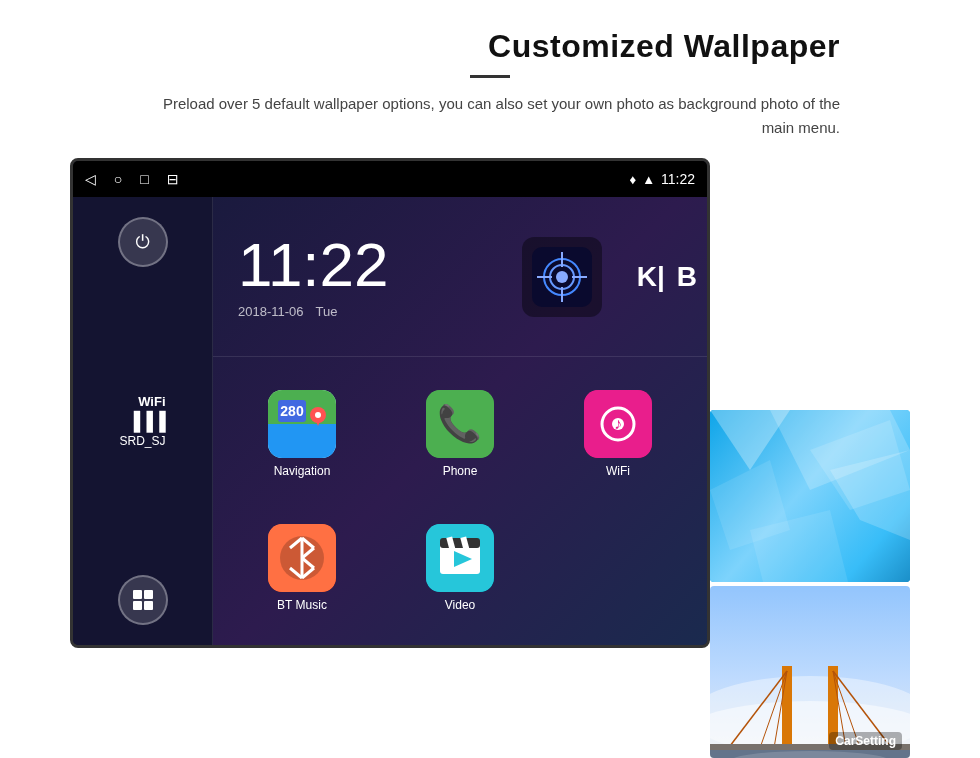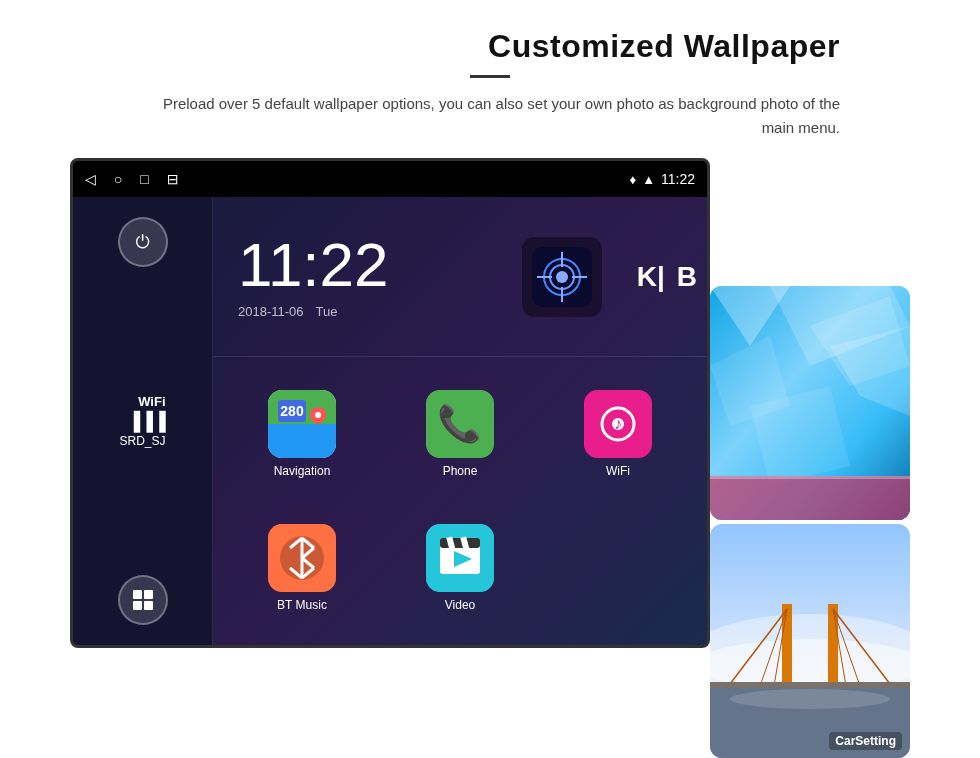--- a/index.html
+++ b/index.html
@@ -310,22 +310,22 @@
       display: flex;
       flex-direction: column;
       gap: 4px;
       width: 200px;
       align-self: flex-end;
       padding-bottom: 0;
     }
 
     .wallpaper-thumb {
       width: 200px;
-      height: 234px;
-      border-radius: 12px;
+      height: 172px;
+      border-radius: 4px;
       overflow: hidden;
     }
 
     .wallpaper-ice {
       background: linear-gradient(135deg, #0ea5e9 0%, #7dd3fc 30%, #38bdf8 60%, #0369a1 100%);
       width: 100%;
       height: 100%;
       position: relative;
     }
 

